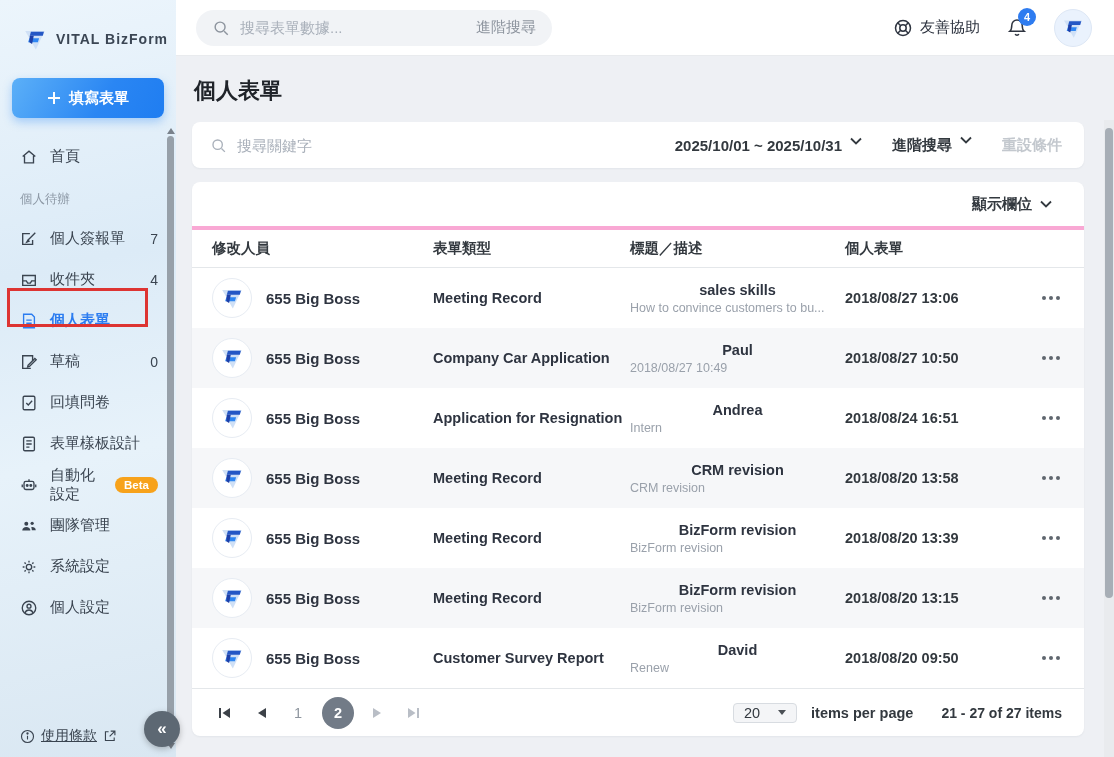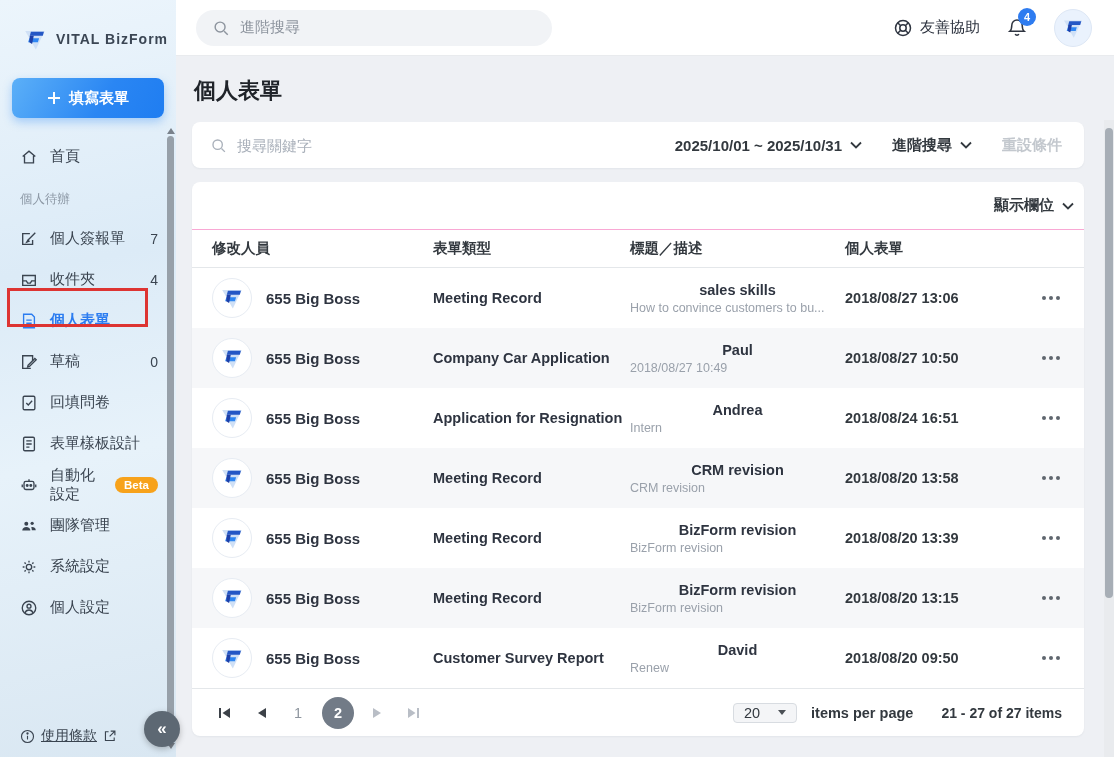--- a/index.html
+++ b/index.html
@@ -52,25 +52,25 @@
   
   .main { position:absolute; left:176px; top:56px; right:0; bottom:0; padding:18px 18px 0 16px; }
   .page-title { font-size:22px; font-weight:bold; color:#20242a; margin:2px 0 16px 2px; }
 
   .filter-card { background:#fff; border-radius:8px; height:46px; display:flex; align-items:center;
     padding:0 22px 0 18px; box-shadow:0 1px 2px rgba(25,34,50,.05); margin-right:12px; }
   .kw-wrap { display:flex; align-items:center; gap:10px; flex:1; }
   .kw-wrap input { border:none; outline:none; font-size:15px; color:#3a4450; width:320px; background:transparent; font-family:inherit; }
   .kw-wrap input::placeholder { color:#a9b0ba; }
   .filter-right { display:flex; align-items:center; gap:30px; }
-  .date-range, .adv-filter { display:flex; align-items:center; gap:8px; font-size:15px; font-weight:bold; color:#33393f; cursor:pointer; }
+  .date-range, .adv-filter { display:flex; gap:8px; font-size:15px; font-weight:bold; color:#33393f; cursor:pointer; }
   .reset-btn { font-size:15px; font-weight:bold; color:#c3c8ce; cursor:default; }
 
   .table-card { background:#fff; border-radius:8px; margin:14px 12px 0 0; box-shadow:0 1px 2px rgba(25,34,50,.05); }
-  .table-toolbar { height:48px; display:flex; align-items:center; justify-content:flex-end; padding-right:10px; border-bottom:1px solid #f9a8d4; }
+  .table-toolbar { height:48px; display:flex; align-items:center; justify-content:flex-end; padding-right:32px; border-bottom:4px solid #f9a8d4; }
   .show-cols { display:flex; align-items:center; gap:8px; font-size:15px; font-weight:bold; color:#33393f; cursor:pointer; }
   .tgrid { display:grid; grid-template-columns:221px 197px 215px 1fr 40px; align-items:center; padding:0 24px 0 20px; }
   .thead { height:38px; border-bottom:1px solid #e4e7ea; font-size:14.5px; font-weight:bold; color:#33393f; }
   .trow { height:60px; cursor:pointer; }
   .trow:nth-child(even) { background:#f6f7f9; }
   .cell-mod { display:flex; align-items:center; gap:14px; font-size:15px; font-weight:bold; color:#2e3440; }
   .row-avatar { width:40px; height:40px; border-radius:50%; background:#fff; border:1px solid #e7ecf3;
     display:flex; align-items:center; justify-content:center; flex:none; }
   .cell-type { font-size:14.5px; font-weight:bold; color:#2e3440; }
   .cell-title .tt { font-size:14.5px; font-weight:bold; color:#2e3440;text-align:center; }
@@ -271,20 +271,21 @@
 <div class="collapse-btn">«</div>
 
 <header class="topbar">
   <div class="search-pill">
     <span>
       <svg width="18" height="18" viewBox="0 0 20 20" fill="none" stroke="#8d949e" stroke-width="1.6">
           <circle cx="9" cy="9" r="5.5"></circle>
           <path d="M13.5 13.5 L17.5 17.5"></path>
         </svg>
     </span>
+    <input type="text" placeholder="搜尋表單數據..." style="">
     <span class="adv-in-pill">進階搜尋</span>
   </div>
   <div class="topbar-right">
     <div class="help-link">
       <span>
         <svg width="20" height="20" viewBox="0 0 20 20" fill="none" stroke="#2e3440" stroke-width="1.5">
             <circle cx="10" cy="10" r="7.5"></circle>
             <circle cx="10" cy="10" r="3.2"></circle>
             <path d="M4.7 4.7 l3 3 M12.3 12.3 l3 3 M15.3 4.7 l-3 3 M7.7 12.3 l-3 3"></path>
           </svg>

